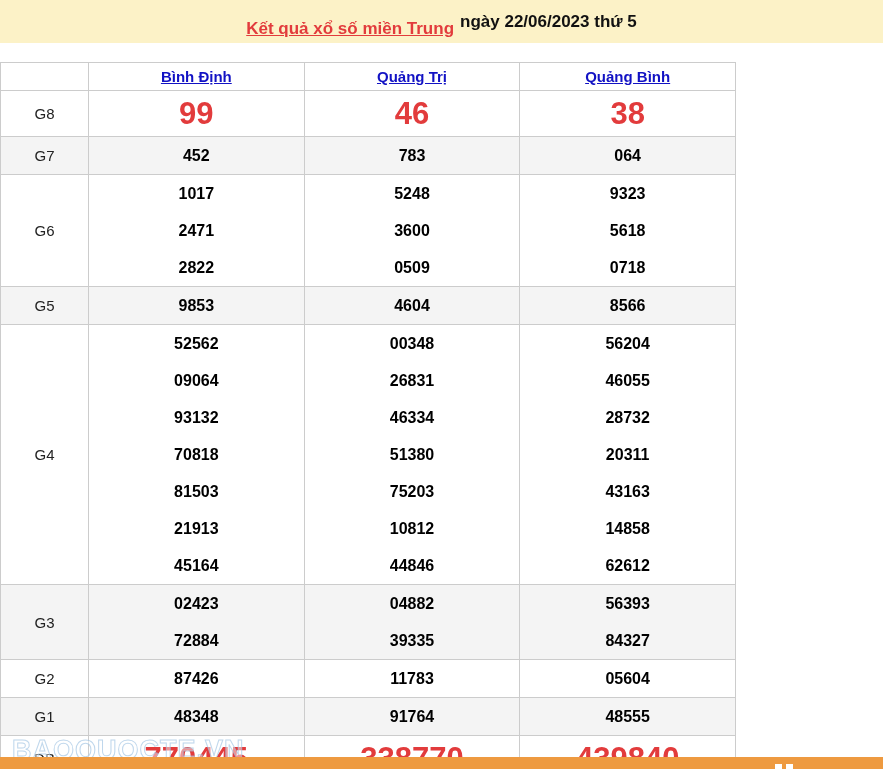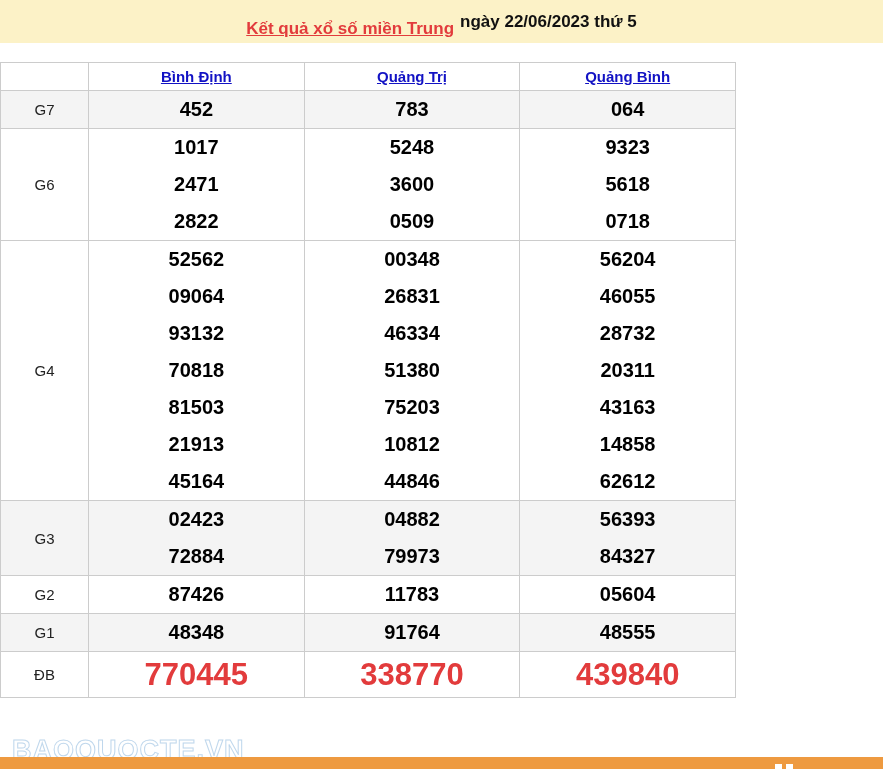--- a/index.html
+++ b/index.html
@@ -28,21 +28,21 @@
     background:#fff; padding:0;
   }
   col.lbl { width:88px; }
   thead th {
     height:28px; font-size:15px; font-weight:bold;
   }
   thead a { color:#1212c4; text-decoration:underline; cursor:pointer; }
   td.rowlabel { font-size:15px; font-weight:normal; color:#222; }
   .num {
     height:37px; line-height:37px;
-    font-size:20px; font-weight:bold; color:#000;
+    font-size:16px; font-weight:bold; color:#000;
   }
   tr.stripe td { background:#f4f4f4; }
   tr.hl .num { color:#e23b3c; font-size:31px; height:45px; line-height:45px; }
 
   
   .watermark {
     position:absolute; left:12px; bottom:3px;
     font-size:27px; font-weight:bold; letter-spacing:1px;
     color:rgba(255,255,255,0.45);
     -webkit-text-stroke:1px rgba(156,193,226,0.65);
@@ -83,20 +83,32 @@
         </th>
         <th>
           <a>Quảng Trị</a>
         </th>
         <th>
           <a>Quảng Bình</a>
         </th>
       </tr>
     </thead>
     <tbody>
+        <tr class="hl">
+          <td class="rowlabel">G8</td>
+          <td>
+            <div class="num">99</div>
+          </td>
+          <td>
+            <div class="num">46</div>
+          </td>
+          <td>
+            <div class="num">38</div>
+          </td>
+        </tr>
         <tr class="stripe">
           <td class="rowlabel">G7</td>
           <td>
             <div class="num">452</div>
           </td>
           <td>
             <div class="num">783</div>
           </td>
           <td>
             <div class="num">064</div>
@@ -111,20 +123,32 @@
           </td>
           <td>
             <div class="num">5248</div>
             <div class="num">3600</div>
             <div class="num">0509</div>
           </td>
           <td>
             <div class="num">9323</div>
             <div class="num">5618</div>
             <div class="num">0718</div>
+          </td>
+        </tr>
+        <tr class="stripe">
+          <td class="rowlabel">G5</td>
+          <td>
+            <div class="num">9853</div>
+          </td>
+          <td>
+            <div class="num">4604</div>
+          </td>
+          <td>
+            <div class="num">8566</div>
           </td>
         </tr>
         <tr>
           <td class="rowlabel">G4</td>
           <td>
             <div class="num">52562</div>
             <div class="num">09064</div>
             <div class="num">93132</div>
             <div class="num">70818</div>
             <div class="num">81503</div>
@@ -151,21 +175,21 @@
           </td>
         </tr>
         <tr class="stripe">
           <td class="rowlabel">G3</td>
           <td>
             <div class="num">02423</div>
             <div class="num">72884</div>
           </td>
           <td>
             <div class="num">04882</div>
-            <div class="num">79973</div>
+            <div class="num">39335</div>
           </td>
           <td>
             <div class="num">56393</div>
             <div class="num">84327</div>
           </td>
         </tr>
         <tr>
           <td class="rowlabel">G2</td>
           <td>
             <div class="num">87426</div>

